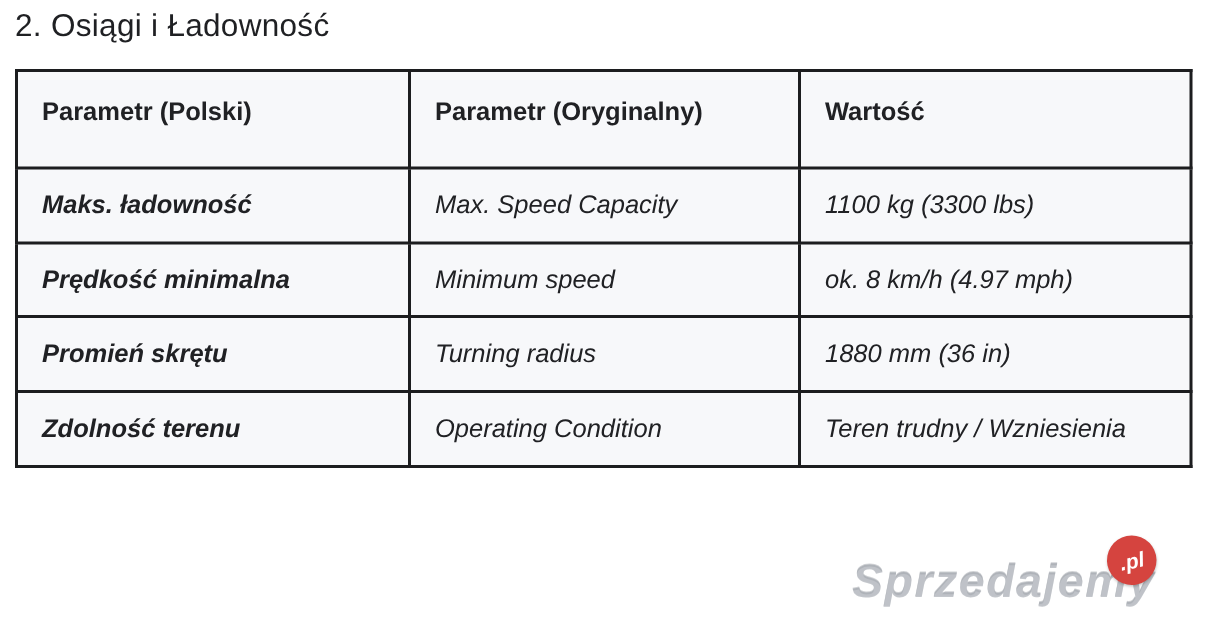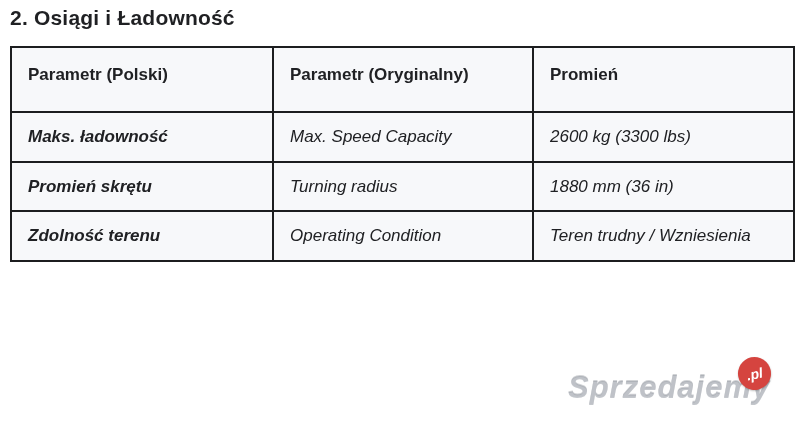--- a/index.html
+++ b/index.html
@@ -14,21 +14,21 @@
     width: 807px;
     height: 422px;
     background: #ffffff;
     overflow: hidden;
   }
   .page-title {
     position: absolute;
     left: 10px;
     top: 6px;
     font-size: 21px;
-    font-weight: 700;
+    font-weight: 400;
     color: #1f2023;
     letter-spacing: 0.2px;
   }
   table.spec-table {
     position: absolute;
     left: 10px;
     top: 46px;
     width: 783px;
     border-collapse: collapse;
     table-layout: fixed;
@@ -101,28 +101,33 @@
   <table class="spec-table">
     <colgroup>
       <col class="c1">
         <col class="c2">
         <col class="c3">
     </colgroup>
     <thead>
       <tr class="row-header">
         <th>Parametr (Polski)</th>
         <th>Parametr (Oryginalny)</th>
-        <th>Promień</th>
+        <th>Wartość</th>
       </tr>
     </thead>
     <tbody>
       <tr class="row-data">
         <td class="param-pl">Maks. ładowność</td>
         <td>Max. Speed Capacity</td>
-        <td>2600 kg (3300 lbs)</td>
+        <td>1100 kg (3300 lbs)</td>
+      </tr>
+      <tr class="row-data">
+        <td class="param-pl">Prędkość minimalna</td>
+        <td>Minimum speed</td>
+        <td>ok. 8 km/h (4.97 mph)</td>
       </tr>
       <tr class="row-data">
         <td class="param-pl">Promień skrętu</td>
         <td>Turning radius</td>
         <td>1880 mm (36 in)</td>
       </tr>
       <tr class="row-data">
         <td class="param-pl">Zdolność terenu</td>
         <td>Operating Condition</td>
         <td>Teren trudny / Wzniesienia</td>

